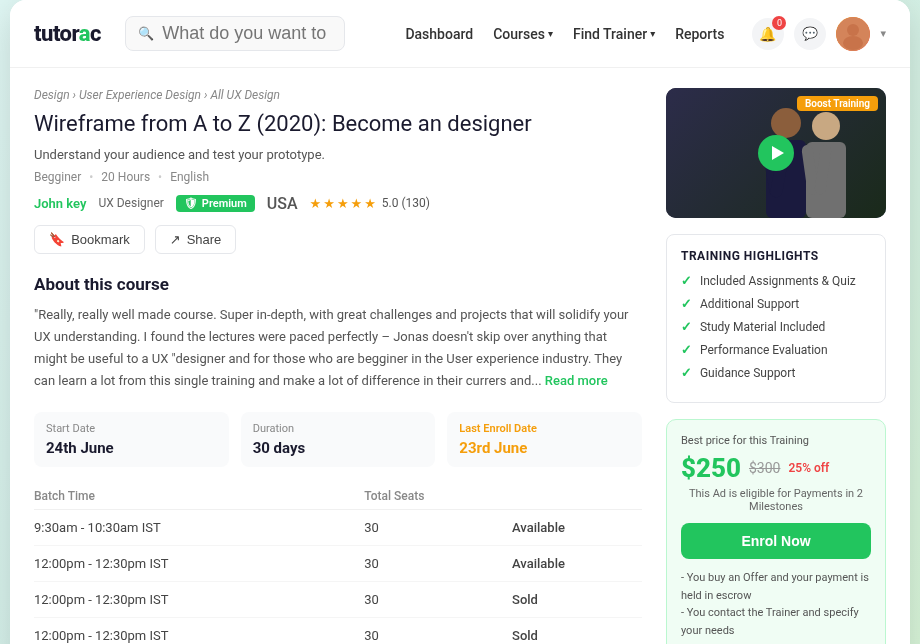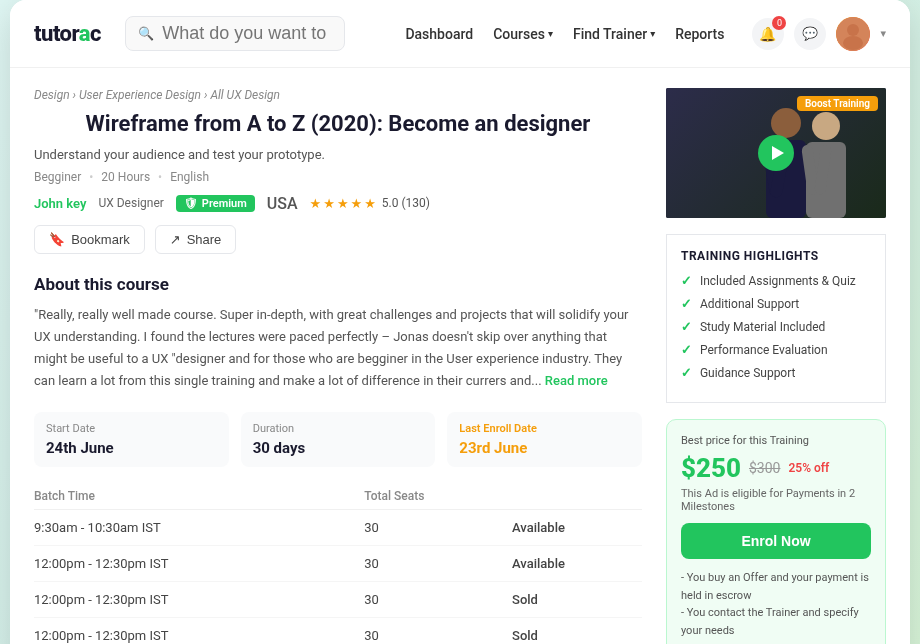--- a/index.html
+++ b/index.html
@@ -130,25 +130,24 @@
       min-width: 0;
     }
     .breadcrumb {
       font-size: 12px;
       color: #888;
       margin-bottom: 8px;
     }
     .breadcrumb span { cursor: pointer; font-style: italic; }
     .course-title {
       font-size: 22px;
-      font-weight: 700;
+      font-weight: 400;
       color: #1a1a2e;
       line-height: 1.3;
       margin-bottom: 8px;
-      text-align: center;
     }
     .course-subtitle {
       font-size: 13px;
       color: #555;
       margin-bottom: 8px;
     }
     .course-meta {
       display: flex;
       gap: 8px;
       font-size: 12px;
@@ -298,21 +297,21 @@
       width: 220px;
       flex-shrink: 0;
       display: flex;
       flex-direction: column;
       gap: 16px;
     }
     .course-image {
       width: 100%;
       height: 130px;
       background: linear-gradient(135deg, #1a1a2e 30%, #2d3a5e 70%);
-      border-radius: 2px;
+      border-radius: 10px;
       overflow: hidden;
       position: relative;
       display: flex;
       align-items: center;
       justify-content: center;
     }
     .course-image-bg {
       position: absolute;
       inset: 0;
       background: linear-gradient(135deg, #2c2c4a 0%, #1a2a1a 100%);
@@ -346,21 +345,21 @@
       color: #fff;
       font-size: 10px;
       font-weight: 600;
       padding: 2px 8px;
       border-radius: 4px;
     }
     
     .highlights-card {
       background: #fff;
       border: 1px solid #e5e7eb;
-      border-radius: 0;
+      border-radius: 8px;
       padding: 14px;
     }
     .highlights-title {
       font-size: 12px;
       font-weight: 700;
       color: #1a1a2e;
       margin-bottom: 10px;
       letter-spacing: 0.5px;
     }
     .highlight-item {
@@ -402,20 +401,21 @@
     }
     .price-discount {
       font-size: 12px;
       color: #ef4444;
       font-weight: 600;
     }
     .price-note {
       font-size: 11px;
       color: #666;
       margin-bottom: 10px;
+      text-align: center;
     }
     .enroll-btn {
       width: 100%;
       background: #22c55e;
       color: #fff;
       border: none;
       padding: 10px;
       border-radius: 8px;
       font-size: 14px;
       font-weight: 700;

